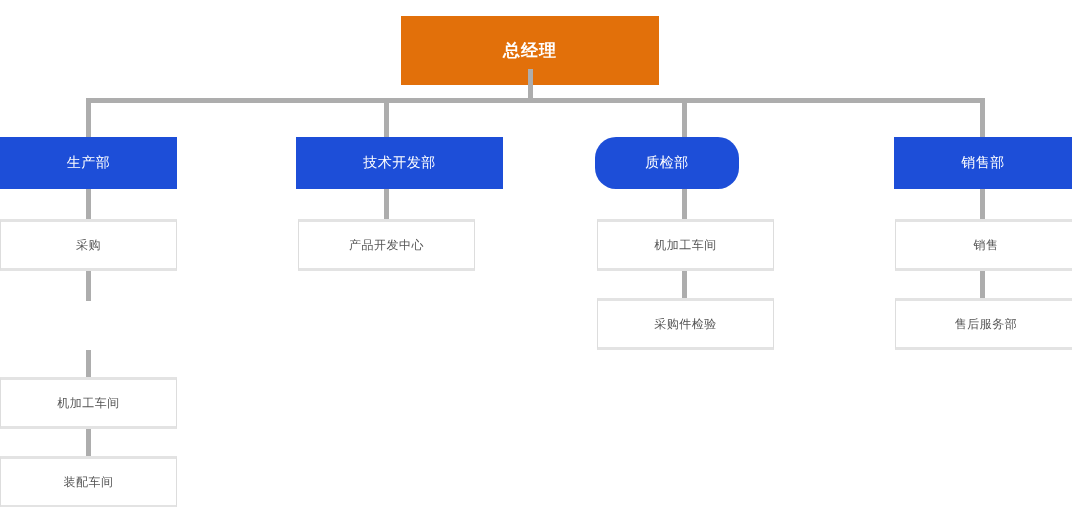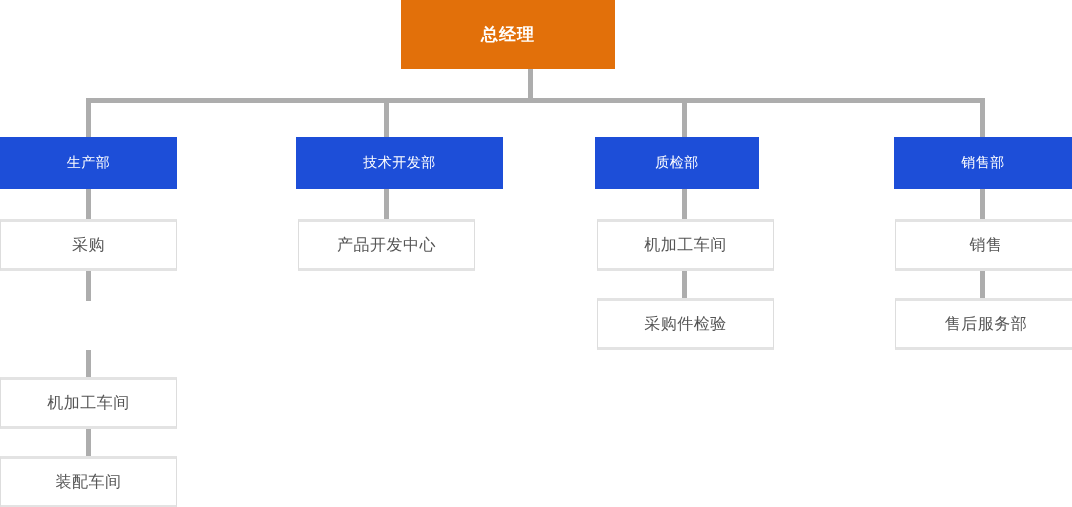--- a/index.html
+++ b/index.html
@@ -32,22 +32,22 @@
   .conn-h {
     position: absolute;
     height: 5px;
     background: #adadad;
   }
 
   
   .node-root {
     position: absolute;
     left: 401px;
-    top: 0px;
-    width: 214px;
+    top: 16px;
+    width: 258px;
     height: 69px;
     background: #e2700a;
     color: #ffffff;
     font-size: 17px;
     font-weight: bold;
     letter-spacing: 1px;
     display: flex;
     align-items: center;
     justify-content: center;
     box-sizing: border-box;
@@ -67,35 +67,35 @@
     justify-content: center;
     box-sizing: border-box;
   }
 
   
   .node-sub {
     position: absolute;
     height: 52px;
     background: #ffffff;
     color: #555555;
-    font-size: 16px;
+    font-size: 12px;
     letter-spacing: 0.5px;
     display: flex;
     align-items: center;
     justify-content: center;
     box-sizing: border-box;
     border: 1px solid #dddddd;
     border-top: 3px solid #e3e3e3;
     border-bottom: 3px solid #e3e3e3;
   }
 
   
   .col-1 { left: 0px;   width: 177px; }
   .col-2 { left: 296px; width: 207px; }
-  .col-3 { left: 595px; width: 164px; }
+  .col-3 { left: 595px; width: 144px; border-radius: 21px; }
   .col-4 { left: 894px; width: 178px; }
 
   .sub-col-1 { left: 0px;   width: 177px; }
   .sub-col-2 { left: 298px; width: 177px; }
   .sub-col-3 { left: 597px; width: 177px; }
   .sub-col-4 { left: 895px; width: 182px; }
 
   
   .row-1 { top: 219px; }
   .row-2 { top: 298px; }

